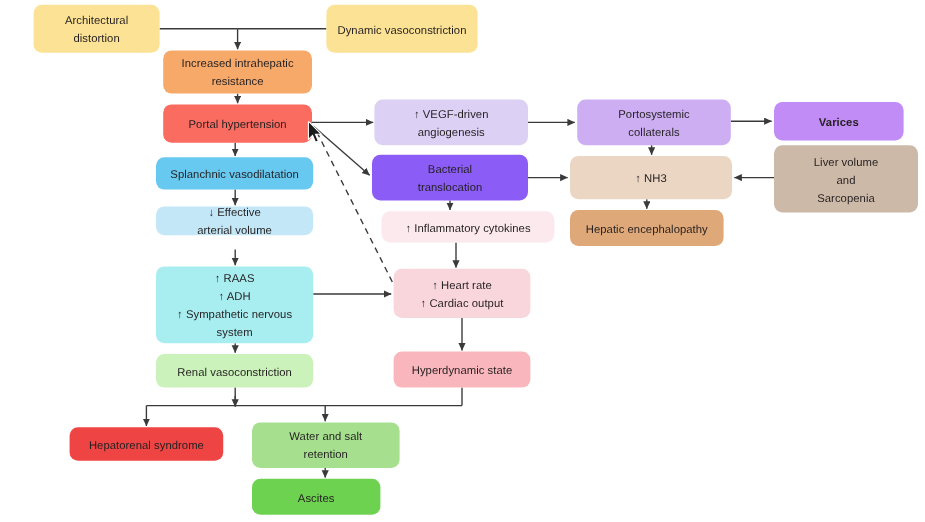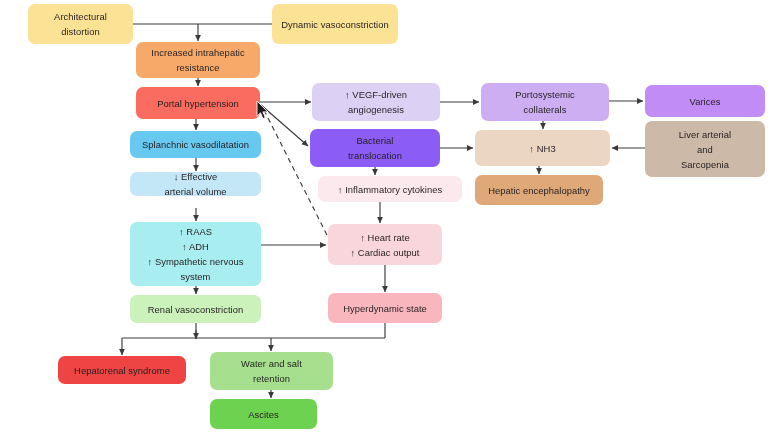--- a/index.html
+++ b/index.html
@@ -113,22 +113,22 @@
   <div class="node" style="left: 310px; top: 129px; width: 130px; height: 38px; background: #8b5cf6;">Bacterial
 translocation</div>
   <div class="node" style="left: 318px; top: 176px; width: 144px; height: 26px; background: rgb(251, 233, 237);">↑ Inflammatory cytokines</div>
   <div class="node" style="left: 328px; top: 224px; width: 114px; height: 41px; background: rgb(249, 213, 220);">↑ Heart rate
 ↑ Cardiac output</div>
   <div class="node" style="left: 328px; top: 293px; width: 114px; height: 30px; background: rgb(249, 182, 188);">Hyperdynamic state</div>
   <div class="node" style="left: 481px; top: 83px; width: 128px; height: 38px; background: rgb(205, 174, 243);">Portosystemic
 collaterals</div>
   <div class="node" style="left: 475px; top: 130px; width: 135px; height: 36px; background: rgb(235, 213, 195);">↑ NH3</div>
   <div class="node" style="left: 475px; top: 175px; width: 128px; height: 30px; background: rgb(223, 168, 120); text-align: center;">Hepatic encephalopathy</div>
-  <div class="node" style="left: 645px; top: 85px; width: 120px; height: 32px; background: rgb(193, 140, 245);">Varices</div>
-  <div class="node" style="left: 645px; top: 121px; width: 120px; height: 56px; background: rgb(205, 185, 167);">Liver arterial
+  <div class="node" style="left: 645px; top: 85px; width: 108px; height: 32px; background: rgb(193, 140, 245); font-weight: bold;">Varices</div>
+  <div class="node" style="left: 645px; top: 121px; width: 120px; height: 56px; background: rgb(205, 185, 167);">Liver volume
 and
 Sarcopenia</div>
 
   <svg class="cursor" style="left:256px;top:101px;" width="14" height="19" viewBox="0 0 14 19">
     <path d="M1,0 L1,15.2 L4.5,11.8 L6.9,17.6 L9.3,16.6 L6.9,10.9 L11.8,10.9 z" fill="#1b1b1b" stroke="#ffffff" stroke-width="0.9"></path>
   </svg>
 
 </div>
 
 </body></html>

